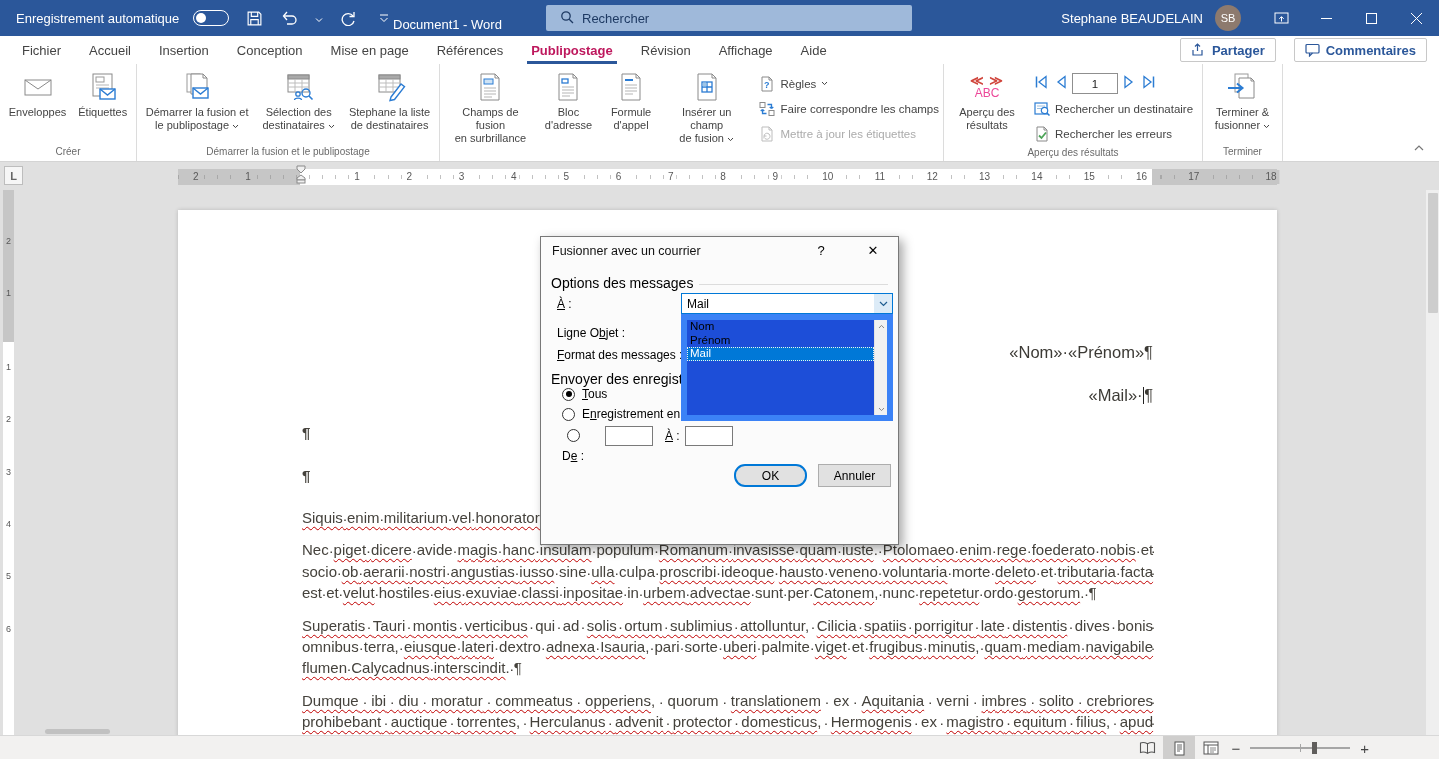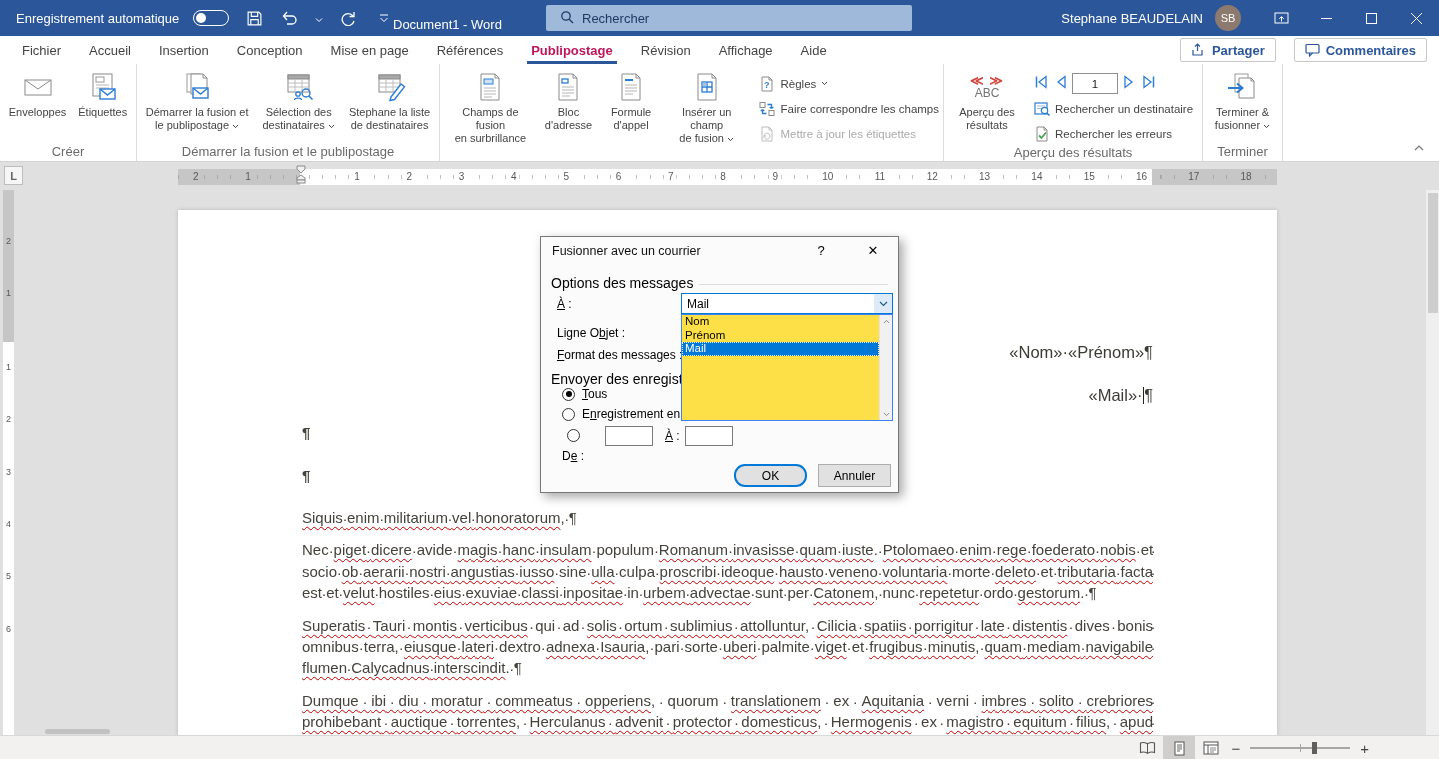--- a/index.html
+++ b/index.html
@@ -26,32 +26,32 @@
   .tab { padding:0 14px; display:flex; align-items:center; font-size:13px; color:#444; cursor:pointer; position:relative; white-space:nowrap; }
   .tab.active { font-weight:700; color:#be185d; }
   .tab.active::after { content:""; position:absolute; left:10px; right:10px; bottom:0; height:3px; background:#2b579a; }
   .tab-actions { position:absolute; right:12px; top:2px; display:flex; gap:18px; }
   .pill-btn { height:24px; border:1px solid #c8c8c8; border-radius:2px; background:#fff; display:flex; align-items:center; gap:6px; padding:0 10px; color:#2b579a; font-size:13px; font-weight:600; cursor:pointer; }
 
   
   .ribbon { position:absolute; top:64px; left:0; width:1439px; height:98px; background:#fff; border-bottom:1px solid #d4d4d4; display:flex; }
   .rgroup { position:relative; height:97px; border-right:1px solid #dcdcdc; display:flex; flex-direction:column; }
   .rgroup-body { flex:1; display:flex; align-items:flex-start; padding-top:3px; }
-  .rgroup-label { height:16px; text-align:center; font-size:13px; color:#6a6a6a; line-height:14px; }
+  .rgroup-label { height:16px; text-align:center; font-size:10px; color:#6a6a6a; line-height:14px; }
   .bigbtn { display:flex; flex-direction:column; align-items:center; padding:3px 4px 0; cursor:pointer; color:#444; }
   .bigbtn .icon { height:34px; display:flex; align-items:center; justify-content:center; }
   .bigbtn .lbl { font-size:11px; line-height:13px; text-align:center; white-space:pre-line; margin-top:2px; }
   .smallcol { display:flex; flex-direction:column; padding-top:4px; }
   .smallbtn { height:25px; display:flex; align-items:center; gap:5px; font-size:11.5px; color:#444; cursor:pointer; padding:0 4px; white-space:nowrap; }
   .smallbtn.disabled { color:#ababab; }
   .navrow { display:flex; align-items:center; gap:3px; height:25px; padding:0 2px; }
   .rec-input { width:46px; height:21px; border:1px solid #8f8f8f; font-size:11.5px; text-align:center; color:#222; font-family:"Liberation Sans",sans-serif; }
   .abc-icon { display:flex; flex-direction:column; align-items:center; line-height:13px; }
   .abc-icon .chevs { color:#d0453c; font-size:13px; font-weight:700; letter-spacing:1px; }
-  .abc-icon .abc { color:#737373; font-size:12px; }
+  .abc-icon .abc { color:#ec4899; font-size:12px; }
   .collapse-chev { position:absolute; right:14px; bottom:5px; cursor:pointer; }
 
   
   .workspace { position:absolute; top:162px; left:0; width:1439px; height:573px; background:#e0e0e0; overflow:hidden; }
   .tabsel { position:absolute; left:4px; top:4px; width:19px; height:19px; background:#f6f6f6; border:1px solid #bdbdbd; color:#666; font-size:11px; font-weight:700; display:flex; align-items:center; justify-content:center; cursor:pointer; }
   .hruler { position:absolute; left:178px; top:7px; width:1099px; height:16px; background:#c6c6c6; }
   .hruler .white-zone { position:absolute; left:122px; top:0; width:852px; height:16px; background:#fff; }
   .hruler .ticks { position:absolute; left:0; right:0; top:6px; height:4px; background:repeating-linear-gradient(90deg,#8f8f8f 0 1px,transparent 1px 13.1px); opacity:.55; }
   .rnum { position:absolute; top:1px; transform:translateX(-50%); font-size:10px; color:#585858; padding:0 3px; line-height:14px; }
   .rnum.on-white { background:#fff; }
@@ -71,31 +71,31 @@
   .merge-line.second { margin-bottom:16px; }
   .caret { display:inline-block; width:1.5px; height:17px; background:#222; vertical-align:-3px; }
   .empty-para { font-size:15px; line-height:21.5px; margin-bottom:21px; color:#45423c; font-weight:600; }
   .para { font-size:15px; line-height:21.4px; margin-bottom:11px; text-align:justify; text-align-last:left; color:#45423c; }
   #paragraphs .para:nth-child(4) { word-spacing:3px; }
   .sq { text-decoration-line:underline; text-decoration-style:wavy; text-decoration-color:#c00000; text-decoration-thickness:1px; text-underline-offset:3px; }
   .dsp { position:relative; }
   .dsp::after { content:"·"; position:absolute; left:50%; top:-1px; transform:translateX(-50%); }
 
   
-  .dialog { position:absolute; left:540px; top:236px; width:359px; height:257px; background:#fbfbfb; border:1px solid #787878; box-shadow:4px 4px 10px rgba(0,0,0,.35); z-index:40; font-size:12px; color:#000; }
+  .dialog { position:absolute; left:540px; top:236px; width:359px; height:309px; background:#fbfbfb; border:1px solid #787878; box-shadow:4px 4px 10px rgba(0,0,0,.35); z-index:40; font-size:12px; color:#000; }
   .dlg-title { position:relative; height:27px; display:flex; align-items:center; padding-left:11px; font-size:12.5px; color:#111; }
   .dlg-help { position:absolute; right:62px; top:0; width:30px; height:27px; display:flex; align-items:center; justify-content:center; font-size:13px; cursor:pointer; }
   .dlg-close { position:absolute; right:6px; top:0; width:38px; height:27px; display:flex; align-items:center; justify-content:center; font-size:13px; cursor:pointer; }
   .dlg-group { position:absolute; left:10px; right:10px; display:flex; align-items:center; gap:6px; font-size:14px; white-space:nowrap; overflow:hidden; }
   .dlg-group .line { flex:1; border-top:1px solid #dcdcdc; margin-top:2px; }
   .dlg-label { position:absolute; left:16px; font-size:12px; }
   .combo { position:absolute; left:140px; top:56px; width:212px; height:21px; border:1px solid #0078d7; background:#fff; display:flex; align-items:center; cursor:pointer; }
   .combo .val { flex:1; padding-left:5px; font-size:12px; }
   .combo .dd-btn { width:18px; height:100%; background:#dcebf7; display:flex; align-items:center; justify-content:center; }
-  .dd-list { position:absolute; left:140px; top:77px; width:212px; height:107px; background:#fde047; border:1px solid #3b82f6; z-index:10; }
+  .dd-list { position:absolute; left:140px; top:77px; width:212px; height:107px; background:#1d4ed8; border:6px solid #3b82f6; z-index:10; }
   .dd-items { position:absolute; left:0; top:0; right:13px; }
   .dd-item { height:13.5px; line-height:13.5px; font-size:11.5px; padding-left:3px; cursor:pointer; white-space:nowrap; }
   .dd-item.selected { background:#0078d7; color:#fff; outline:1px dotted #f0f0f0; outline-offset:-1px; }
   .dd-scroll { position:absolute; right:0; top:0; width:13px; height:100%; background:#f1f1f1; border-left:1px solid #e3e3e3; }
   .dd-arrow { position:absolute; left:0; width:13px; height:12px; display:flex; align-items:center; justify-content:center; cursor:pointer; }
   .radio-row { position:absolute; display:flex; align-items:center; gap:7px; cursor:pointer; }
   .radio { width:13px; height:13px; border:1px solid #333; border-radius:50%; background:#fff; position:relative; }
   .radio.checked::after { content:""; position:absolute; left:2.5px; top:2.5px; width:6px; height:6px; border-radius:50%; background:#000; }
   .dlg-input { position:absolute; width:48px; height:20px; border:1px solid #7a7a7a; background:#fff; font-size:12px; padding:0 3px; font-family:"Liberation Sans",sans-serif; }
   .dlg-btn { position:absolute; top:227px; width:73px; height:23px; background:#e1e1e1; border:1px solid #adadad; font-size:12px; font-family:"Liberation Sans",sans-serif; cursor:pointer; display:flex; align-items:center; justify-content:center; }
@@ -484,21 +484,21 @@
         <span class="rnum on-white" style="left: 545.1px;">8</span>
         <span class="rnum on-white" style="left: 597.4px;">9</span>
         <span class="rnum on-white" style="left: 649.7px;">10</span>
         <span class="rnum on-white" style="left: 702px;">11</span>
         <span class="rnum on-white" style="left: 754.3px;">12</span>
         <span class="rnum on-white" style="left: 806.6px;">13</span>
         <span class="rnum on-white" style="left: 858.9px;">14</span>
         <span class="rnum on-white" style="left: 911.2px;">15</span>
         <span class="rnum on-white" style="left: 963.5px;">16</span>
         <span class="rnum on-gray" style="left: 1015.8px;">17</span>
-        <span class="rnum on-gray" style="left: 1068px;">18</span>
+        <span class="rnum on-gray" style="left: 1093px;">18</span>
       </div>
   </div>
   <span class="indent-markers">
     <svg width="12" height="20" viewBox="0 0 12 20">
         <path d="M2 2 h8 v3 L6 9 L2 5 z" fill="#f0f0f0" stroke="#8a8a8a"></path>
         <path d="M6 11 L10 14 v2 H2 v-2 z" fill="#f0f0f0" stroke="#8a8a8a"></path>
         <rect x="2" y="16" width="8" height="3" fill="#f0f0f0" stroke="#8a8a8a"></rect>
       </svg>
   </span>
 

